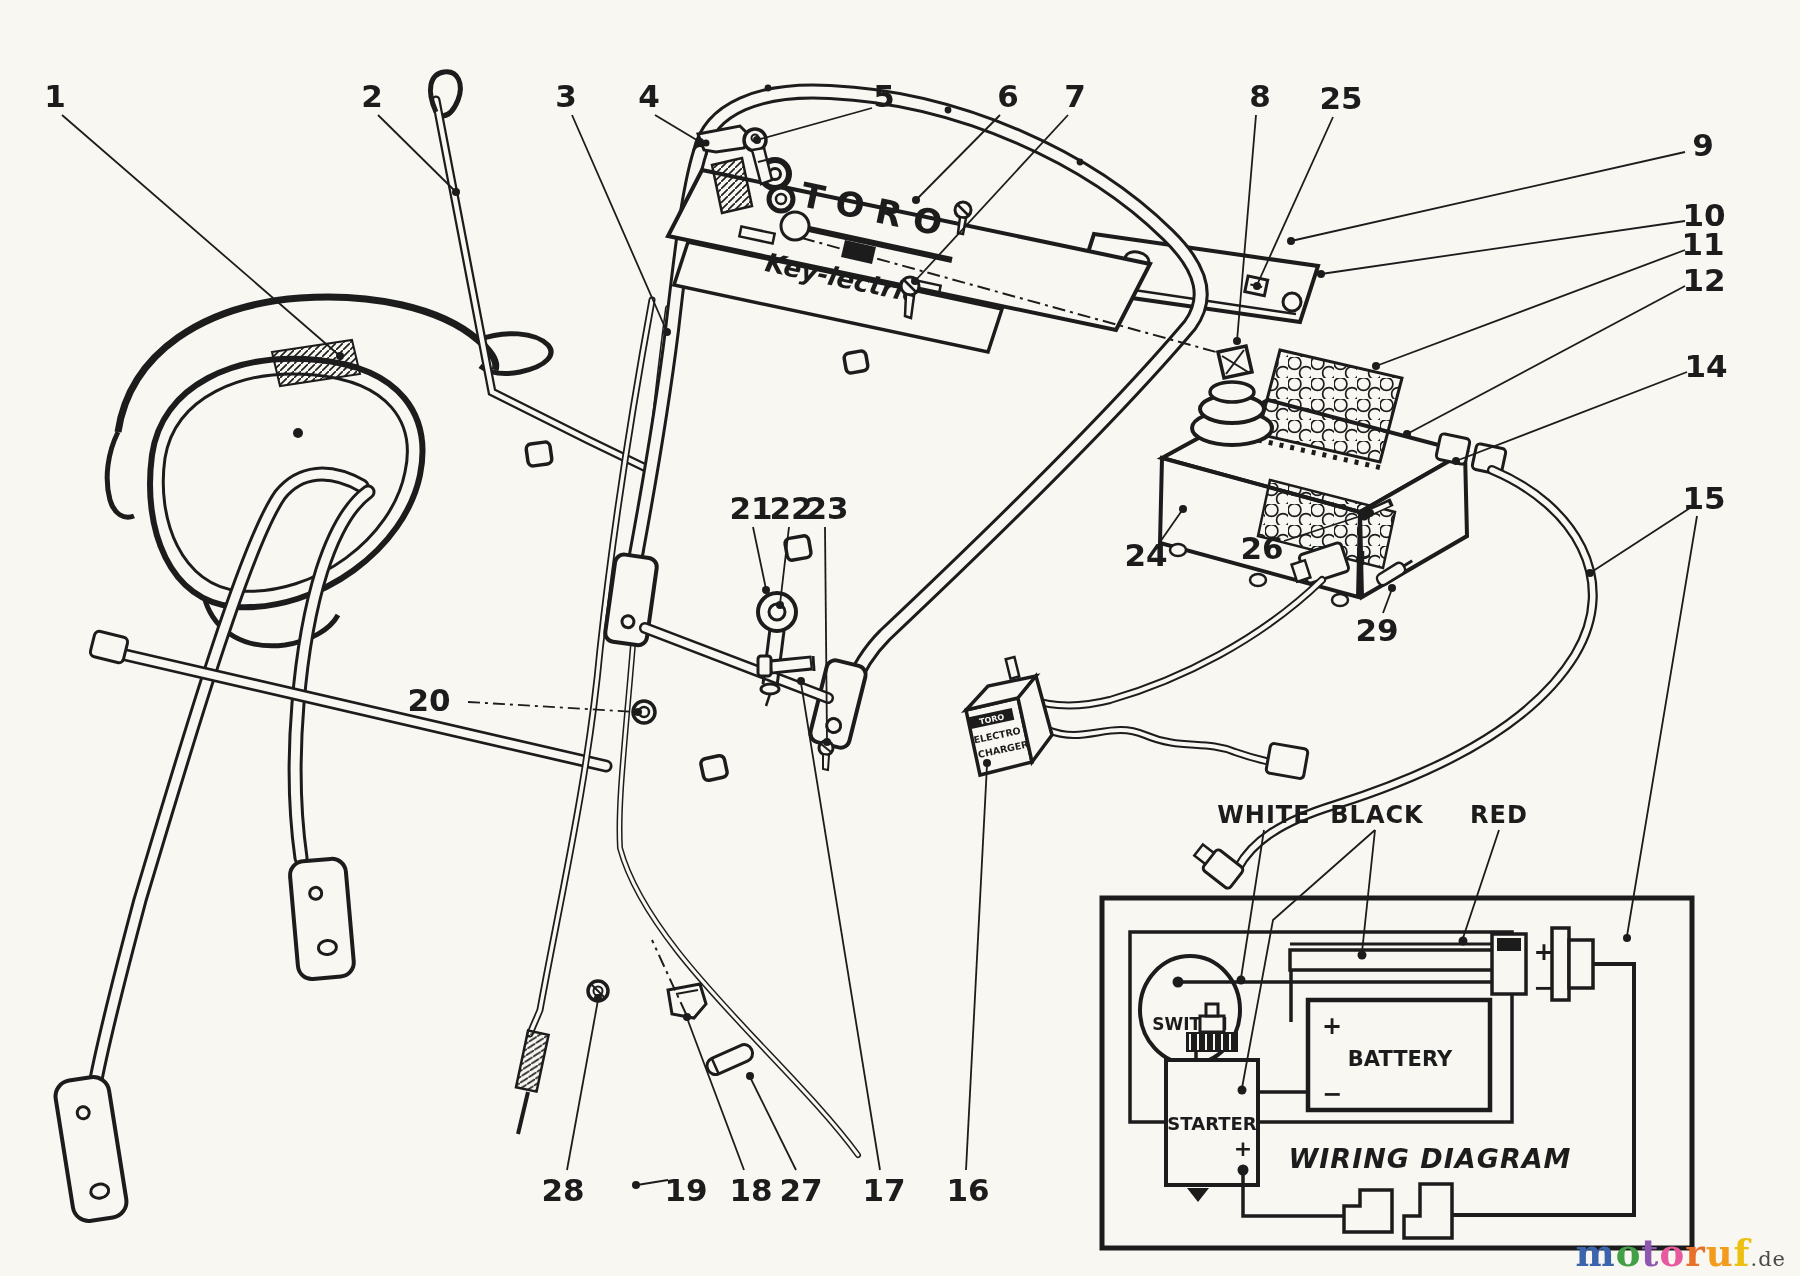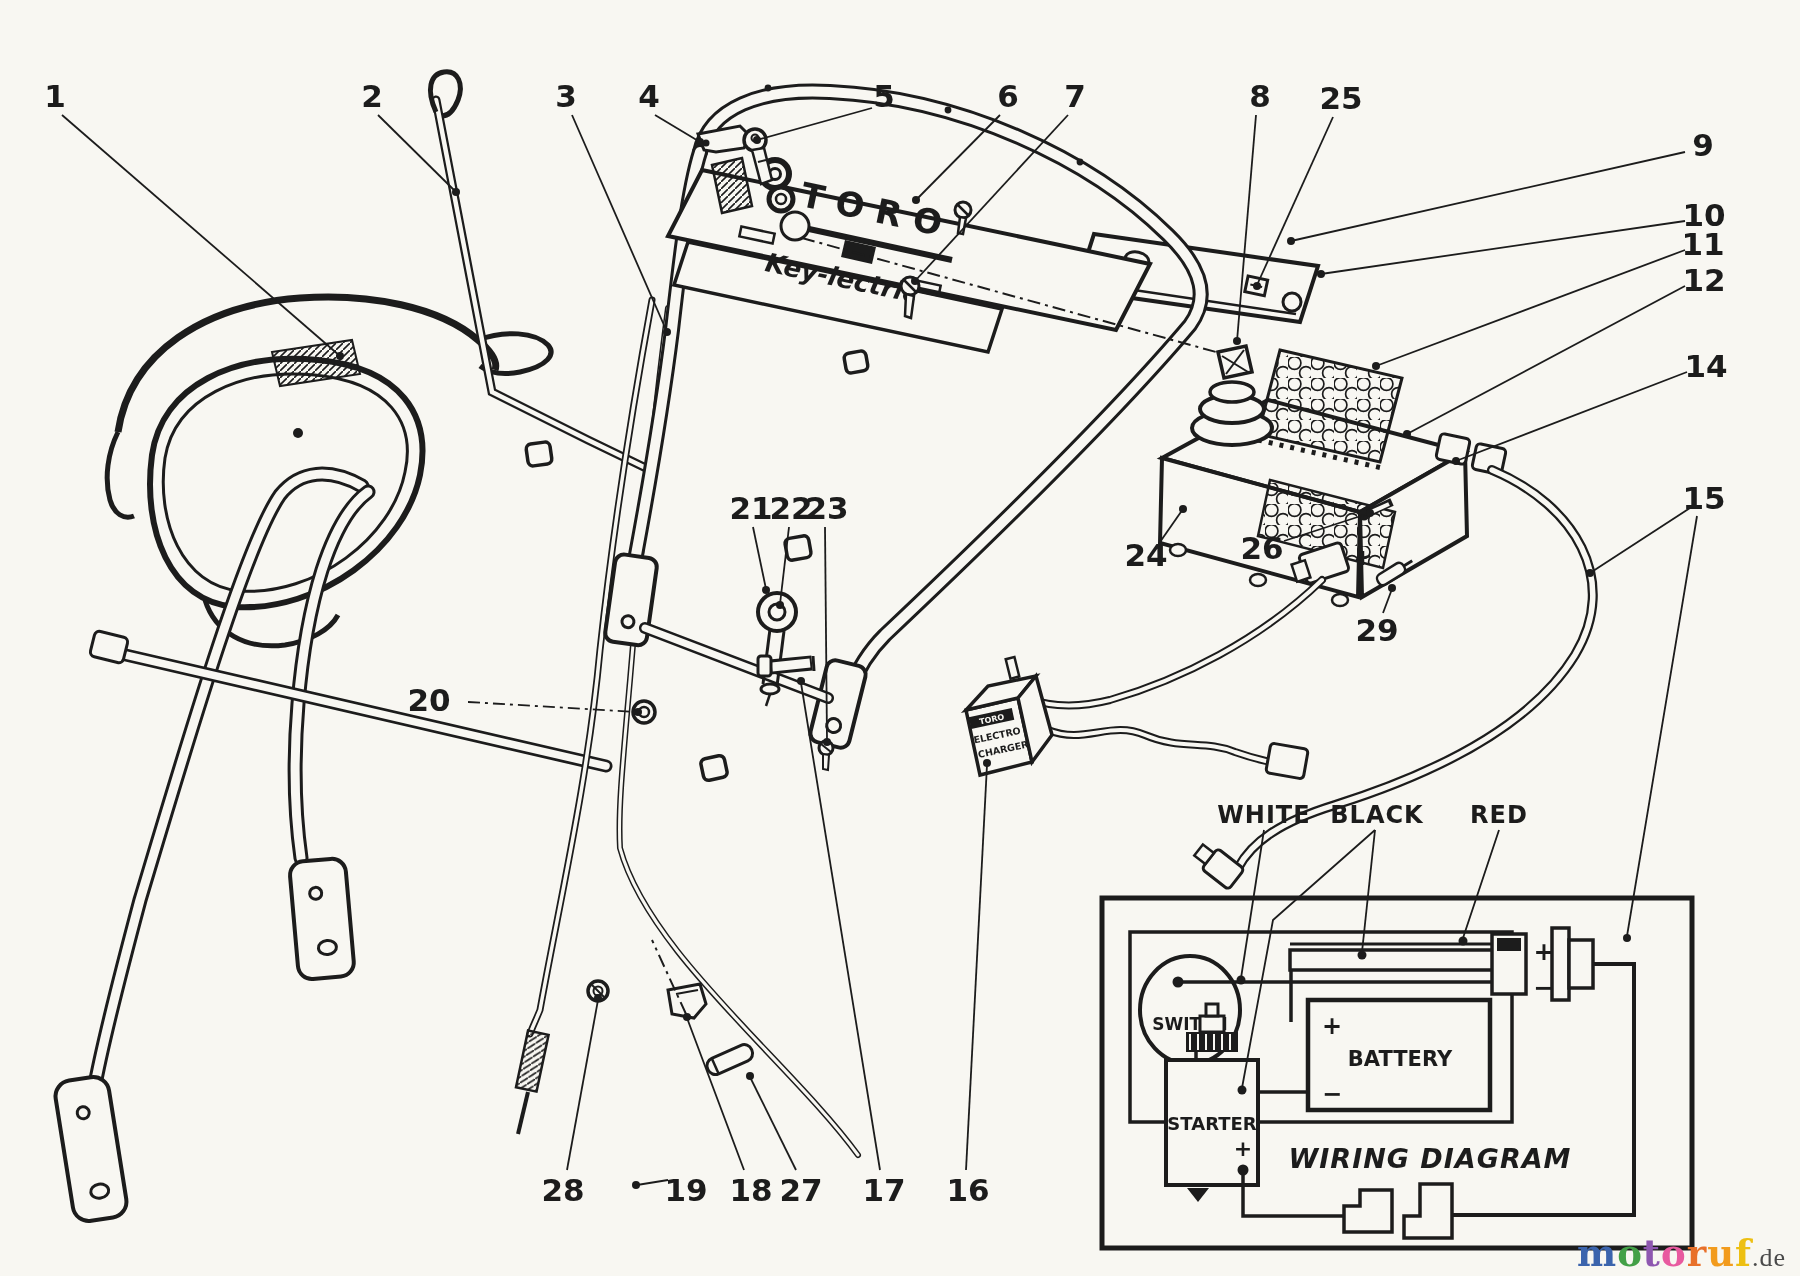--- a/index.html
+++ b/index.html
@@ -10,21 +10,21 @@
   .wirelabel{font-weight:800;font-size:24px;fill:#1c1c1c;letter-spacing:1px;}
   .boxlabel{font-weight:800;fill:#1c1c1c;}
   .ink{stroke:#1c1c1c;fill:none;}
   .paperfill{fill:#f8f7f2;}
   .lead{stroke:#1c1c1c;stroke-width:1.8;fill:none;}
   .dot{fill:#1c1c1c;}
   .tube-o{stroke:#1c1c1c;fill:none;stroke-linecap:round;}
   .tube-i{stroke:#f8f7f2;fill:none;stroke-linecap:round;}
   #motoruf{position:absolute;right:14px;bottom:4px;font-family:"DejaVu Serif","Liberation Serif",serif;
            font-weight:700;font-size:37px;letter-spacing:1px;cursor:pointer;line-height:1;}
-  #motoruf .suffix{font-size:26px;font-weight:400;font-family:Liberation Serif, serif;}
+  #motoruf .suffix{font-size:21px;font-weight:400;}
 </style>
 </head>
 <body>
 
 <div id="stage">
 <svg width="1800" height="1276" viewBox="0 0 1800 1276">
   <defs>
     <pattern id="cells" width="23" height="21" patternUnits="userSpaceOnUse">
       <circle cx="6.5" cy="6" r="6.4" fill="none" stroke="#1c1c1c" stroke-width="1.7"></circle>
       <circle cx="18" cy="16" r="6.4" fill="none" stroke="#1c1c1c" stroke-width="1.7"></circle>

